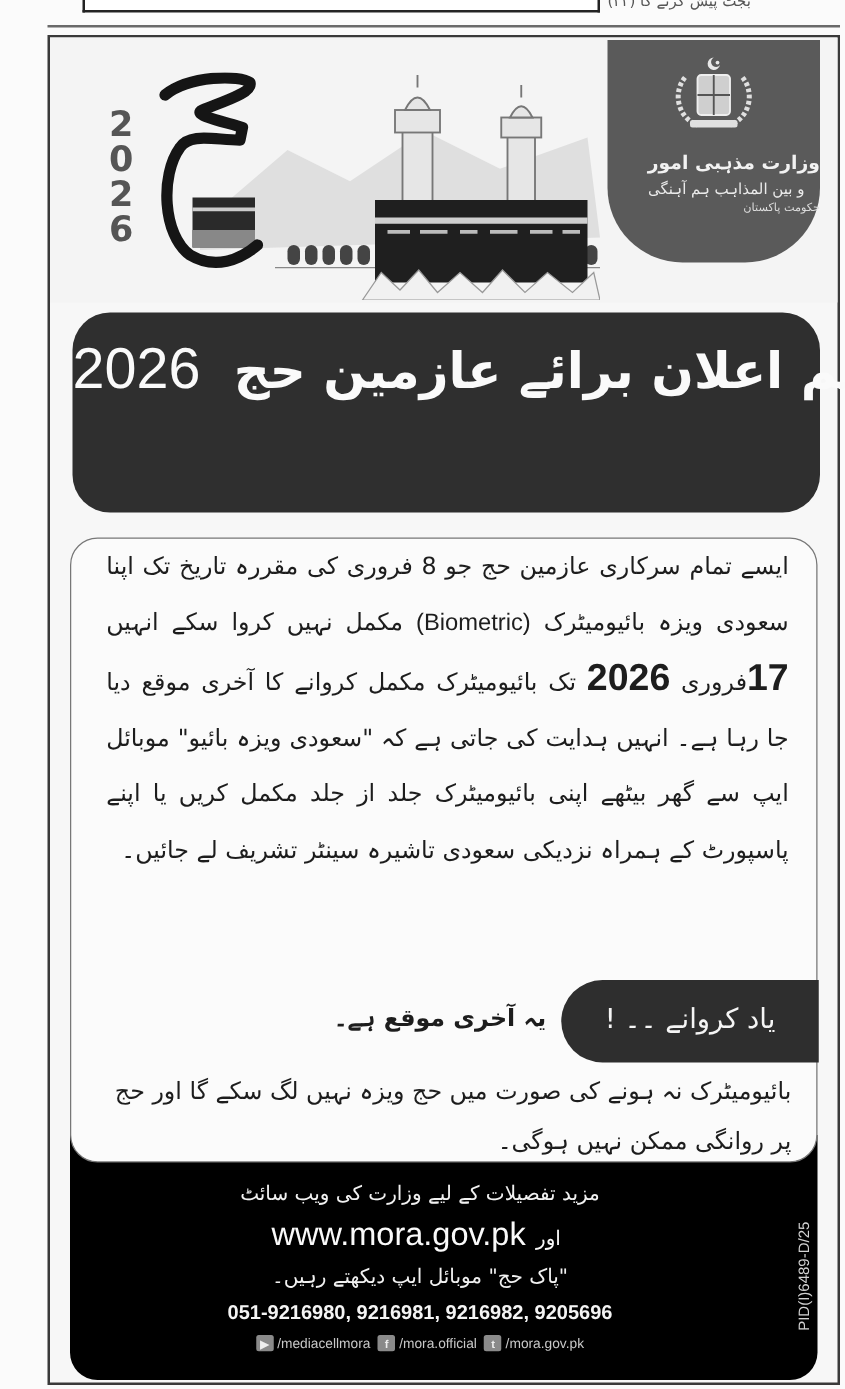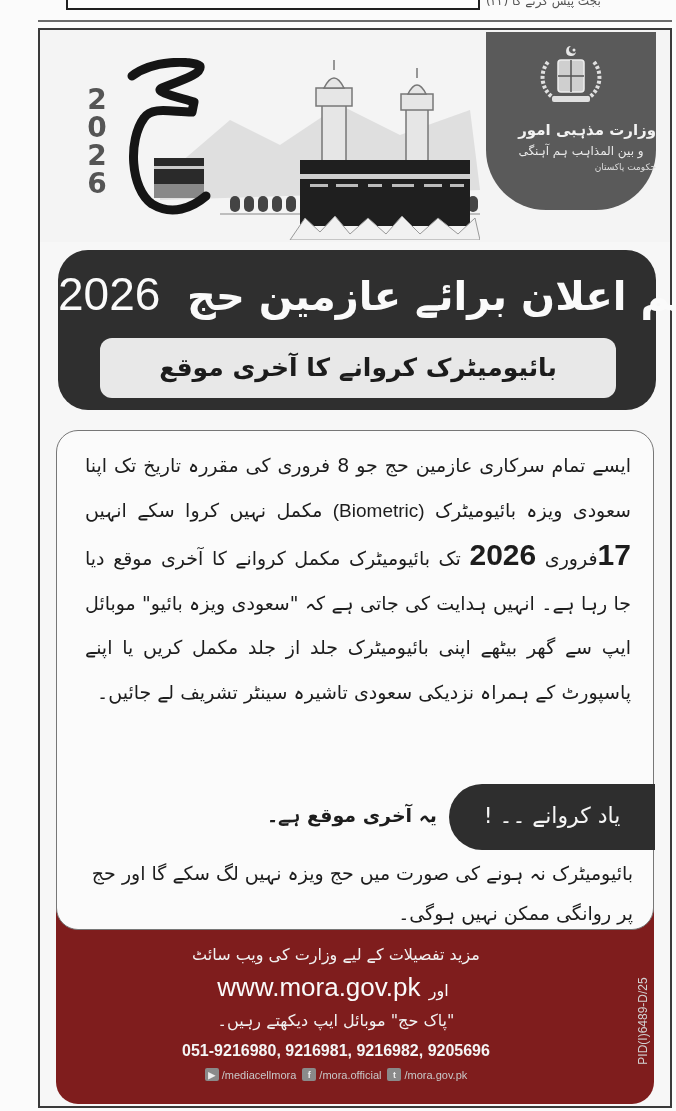--- a/index.html
+++ b/index.html
@@ -29,32 +29,32 @@
   
   .title-banner { position: absolute; left: 18px; top: 220px; width: 598px; height: 160px; background: #2f2f2f; border-radius: 30px; }
   .title-text { position: absolute; left: 0; top: 14px; width: 598px; text-align: center; color: #fafafa; font-size: 40px; line-height: 60px; white-space: nowrap; }
   .title-text .urdu { direction: rtl; unicode-bidi: isolate; font-weight: bold; }
   .title-text .num { font-family: "Liberation Sans", sans-serif; font-weight: normal; font-size: 46px; margin-right: 14px; }
   .subtitle-box { position: absolute; left: 42px; top: 88px; width: 516px; height: 60px; background: #e8e8e8; border-radius: 12px; }
   .subtitle-text { position: absolute; left: 0; top: 10px; width: 516px; text-align: center; direction: rtl; font-size: 25px; font-weight: bold; color: #1c1c1c; line-height: 40px; }
 
   
   .body-card { position: absolute; left: 16px; top: 400px; width: 598px; height: 500px; border: 1.5px solid #777; border-radius: 22px; background: #fbfbfb; }
-  .para { position: absolute; left: 28px; top: 12px; width: 546px; direction: rtl; text-align: justify; text-align-last: right; font-size: 19px; line-height: 44.5px; color: #1d1d1d; }
+  .para { position: absolute; left: 28px; top: 0; width: 546px; direction: rtl; text-align: justify; text-align-last: right; font-size: 19px; line-height: 44.5px; color: #1d1d1d; }
   .para .latin { font-family: "Liberation Sans", sans-serif; font-size: 19px; direction: ltr; unicode-bidi: isolate; }
   .para .bigdate { font-family: "Liberation Sans", sans-serif; font-weight: bold; font-size: 30px; unicode-bidi: isolate; }
 
   .remember-pill { position: absolute; left: 392px; top: 353px; width: 206px; height: 66px; background: #2e2e2e; border-radius: 34px 0 0 34px; }
   .remember-label { position: absolute; left: 0; top: 14px; width: 206px; text-align: center; direction: rtl; color: #f5f5f5; font-size: 22px; line-height: 36px; }
   .remember-tail { position: absolute; left: 170px; top: 366px; width: 210px; text-align: right; direction: rtl; font-size: 19px; font-weight: bold; line-height: 36px; color: #1d1d1d; }
 
   .warning { position: absolute; left: 16px; top: 422px; width: 560px; direction: rtl; text-align: right; font-size: 19px; line-height: 40px; color: #1d1d1d; }
 
   
-  .footer { position: absolute; left: 16px; top: 878px; width: 598px; height: 196px; background: #7f1d1d; border-radius: 0 0 22px 22px; z-index: 0; }
+  .footer { position: absolute; left: 16px; top: 878px; width: 598px; height: 196px; background: #000000; border-radius: 0 0 22px 22px; z-index: 0; }
   .body-card { z-index: 1; }
   .foot-line1 { position: absolute; left: 0; top: 34px; width: 560px; text-align: center; direction: rtl; color: #f1f1f1; font-size: 16px; line-height: 26px; }
   .foot-url { position: absolute; left: 0; top: 62px; width: 560px; text-align: center; color: #fafafa; font-size: 26px; line-height: 34px; white-space: nowrap; }
   .foot-url .url { font-family: "Liberation Sans", sans-serif; }
   .foot-url .aur { direction: rtl; unicode-bidi: isolate; font-size: 16px; margin-right: 6px; }
   .foot-line3 { position: absolute; left: 0; top: 100px; width: 560px; text-align: center; direction: rtl; color: #f1f1f1; font-size: 16px; line-height: 26px; }
   .foot-phone { position: absolute; left: 0; top: 132px; width: 560px; text-align: center; font-family: "Liberation Sans", sans-serif; font-weight: bold; color: #f4f4f4; font-size: 16px; line-height: 22px; white-space: nowrap; }
   .foot-social { position: absolute; left: 0; top: 160px; width: 560px; display: flex; justify-content: center; align-items: center; gap: 6px; font-family: "Liberation Sans", sans-serif; font-size: 11px; color: #c8c8c8; }
   .soc-item { display: flex; align-items: center; gap: 3px; }
   .soc-icon { width: 14px; height: 13px; background: #8a8a8a; border-radius: 2px; display: flex; align-items: center; justify-content: center; font-size: 9px; color: #eee; font-weight: bold; }
@@ -145,23 +145,20 @@
       <div class="ministry-sub">و بین المذاہب ہم آہنگی</div>
       <div class="ministry-gov">حکومت پاکستان</div>
     </div>
   </div>
 
   <div class="title-banner">
     <div class="title-text">
       <span class="num">2026</span>
       <span class="urdu">اہم اعلان برائے عازمین حج</span>
     </div>
-    <div class="subtitle-box">
-      <div class="subtitle-text">بائیومیٹرک کروانے کا آخری موقع</div>
-    </div>
   </div>
 
   <div class="footer">
     <div class="foot-line1">مزید تفصیلات کے لیے وزارت کی ویب سائٹ</div>
     <div class="foot-url">
       <span class="url">www.mora.gov.pk</span>
       <span class="aur">اور</span>
     </div>
     <div class="foot-line3">"پاک حج" موبائل ایپ دیکھتے رہیں۔</div>
     <div class="foot-phone">051-9216980, 9216981, 9216982, 9205696</div>

